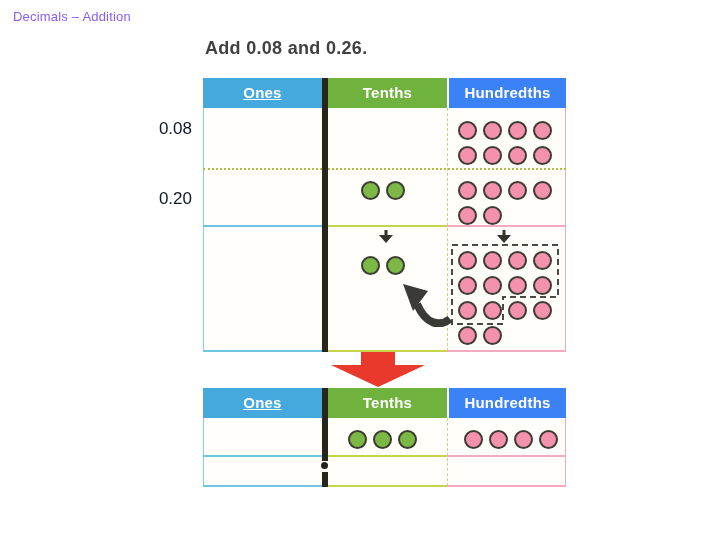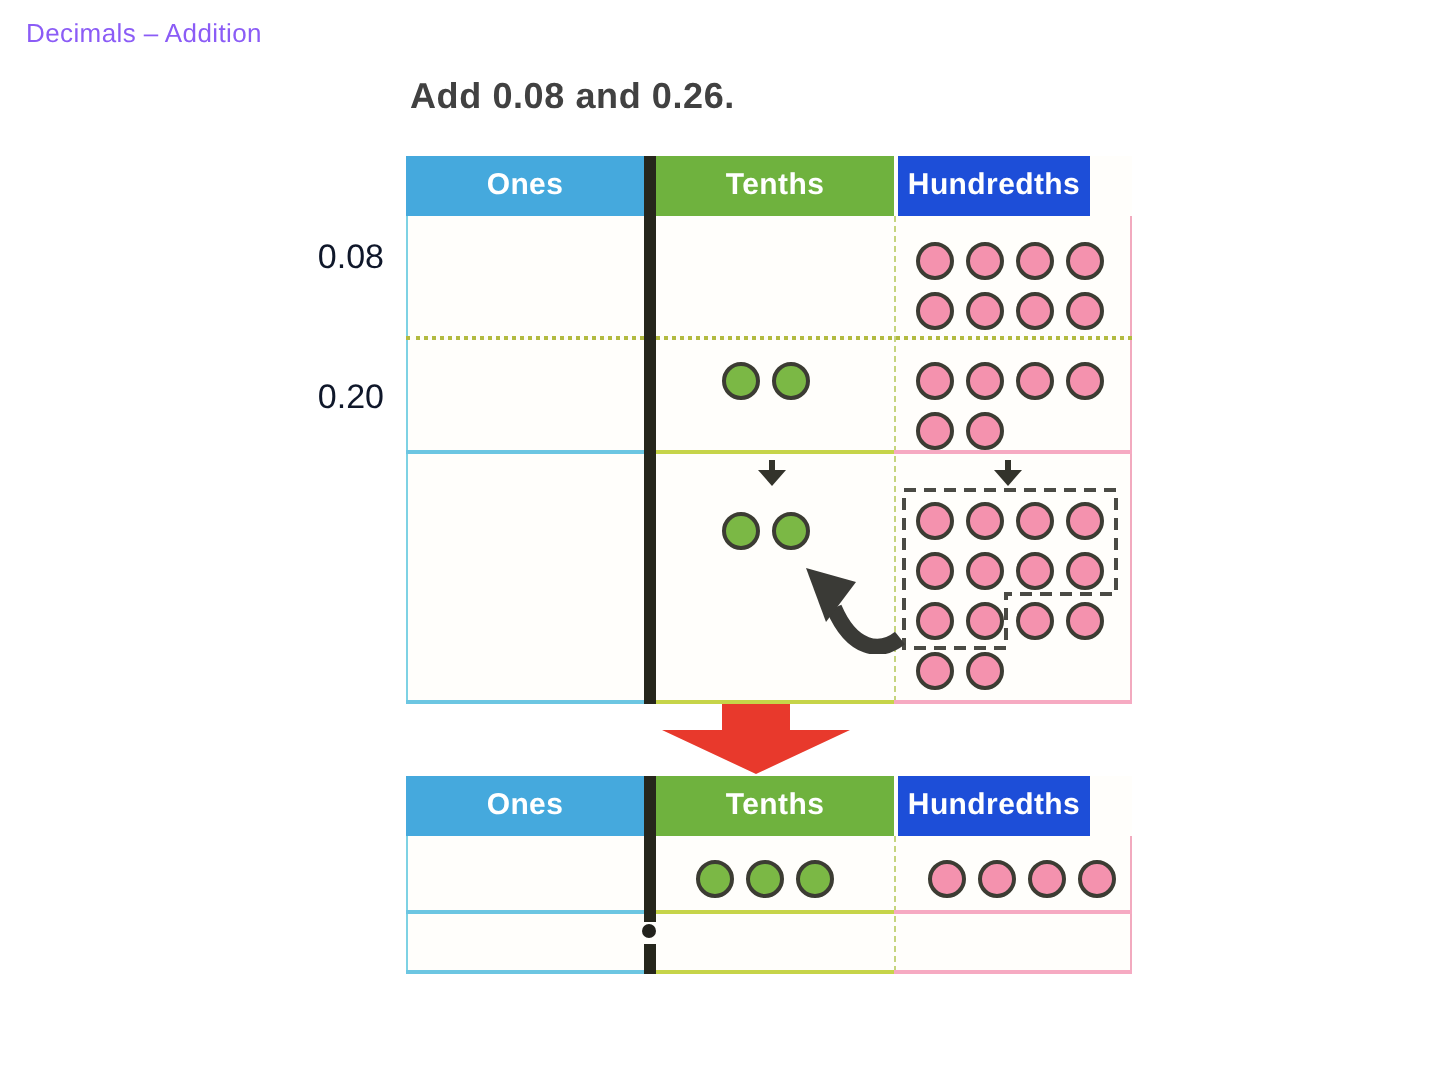--- a/index.html
+++ b/index.html
@@ -11,23 +11,23 @@
   .row-label{position:absolute;left:132px;width:60px;text-align:right;font-size:17px;color:#0f172a;}
   .label-1{top:119px;}
   .label-2{top:189px;}
 
   .pv-table{position:absolute;left:203px;width:363px;background:#fffefb;}
   .top-table{top:78px;height:274px;}
   .bottom-table{top:388px;height:99px;}
 
   .hdr{position:absolute;top:0;height:30px;line-height:30px;text-align:center;color:#fff;
        font-weight:bold;font-size:15px;letter-spacing:.2px;z-index:2;}
-  .hdr-ones{left:0;width:119px;background:#45a9dd;}
+  .hdr-ones{left:0;width:119px;background:#45a9dd;text-decoration:underline;}
   .hdr-tenths{left:125px;width:119px;background:#6fb23e;}
-  .hdr-hundredths{left:246px;width:96px;background:#1d4ed8;}
+  .hdr-hundredths{left:246px;width:117px;background:#3b82f6;}
 
   .dark-bar{position:absolute;left:119px;width:6px;background:#26261c;z-index:2;}
   .bar-full{top:0;height:274px;}
   .bar-b1{top:0;height:73px;}
   .bar-b2{top:84px;height:15px;}
   .decimal-dot{position:absolute;left:118px;top:74px;width:7px;height:7px;border-radius:50%;
        background:#22221c;z-index:3;}
 
   .left-edge{position:absolute;left:0;top:30px;bottom:1px;width:1px;background:#7ed2e4;z-index:1;}
   .right-edge{position:absolute;right:0;top:30px;bottom:1px;width:1px;background:#f2aabf;z-index:1;}

